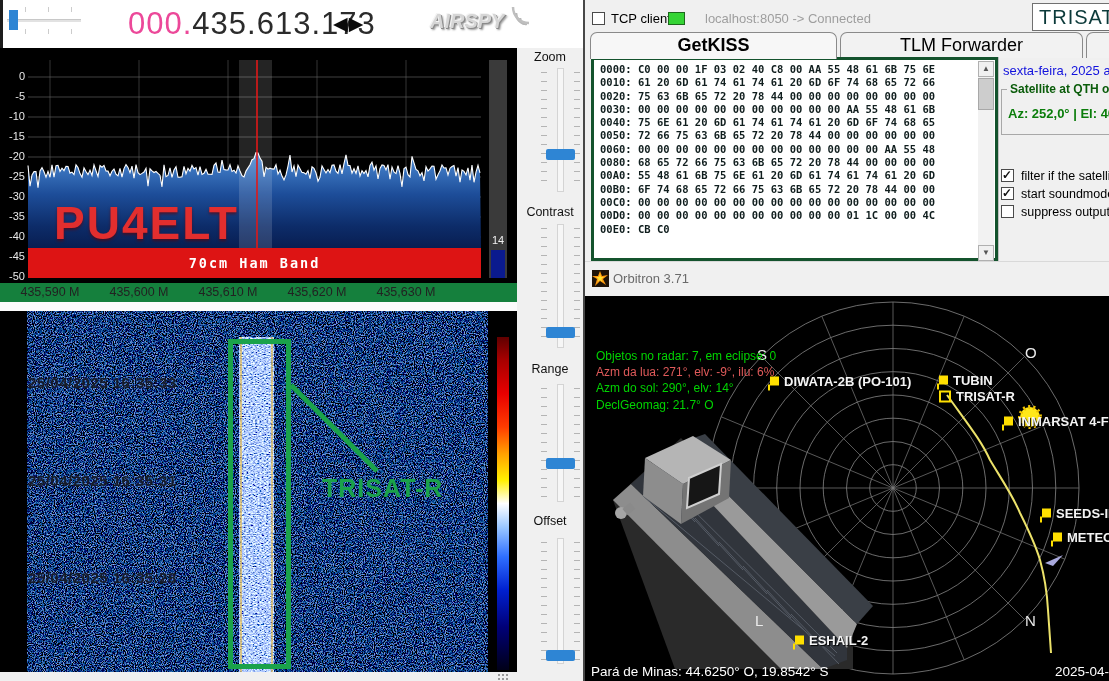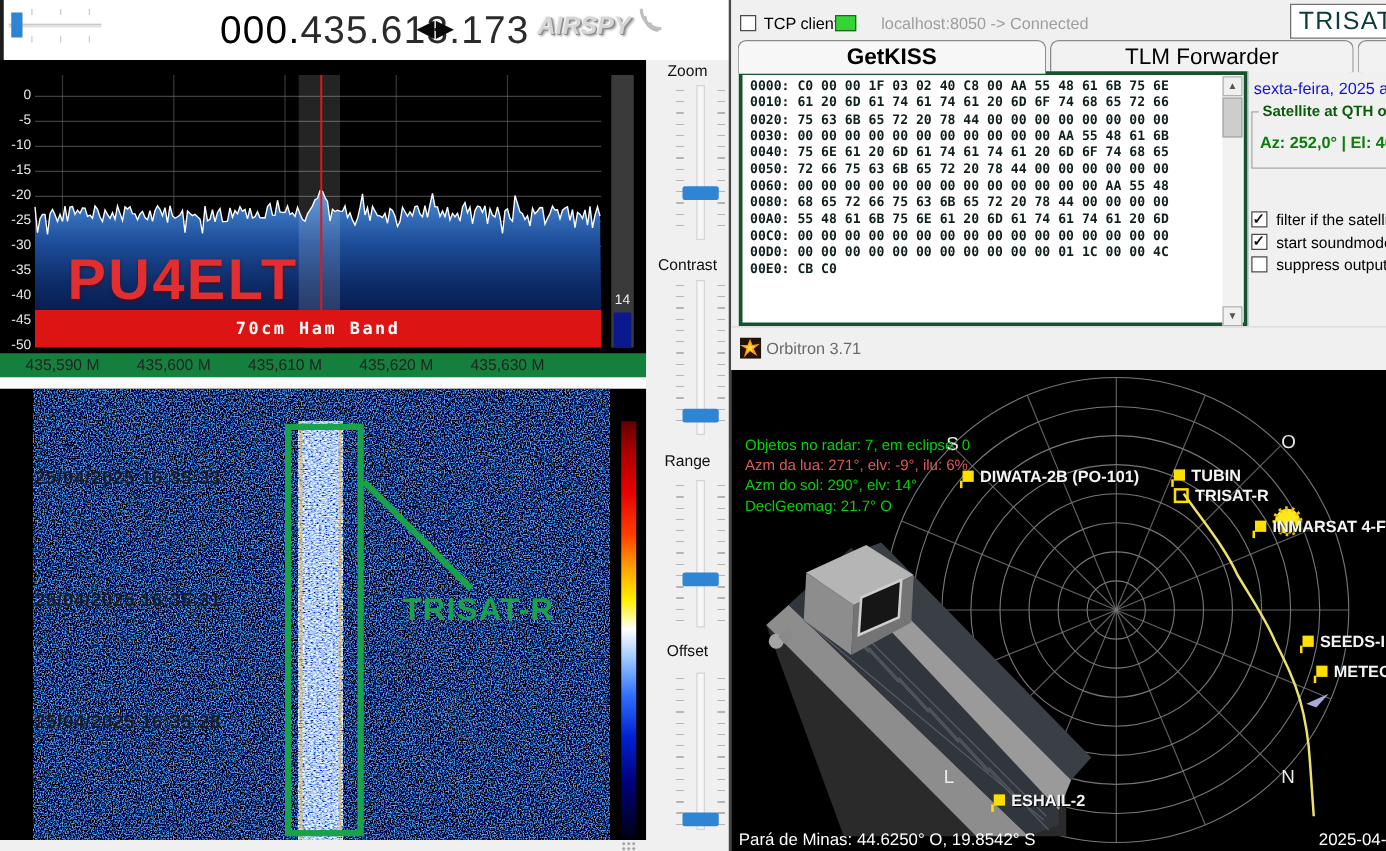--- a/index.html
+++ b/index.html
@@ -9,21 +9,21 @@
 .abs { position:absolute; }
 
 
 #topbar { left:0; top:0; width:583px; height:48px; background:#ffffff; }
 #edge-strip { left:0; top:0; width:3px; height:48px; background:#1c1c1c; }
 #mini-slider { left:3px; top:0; width:80px; height:48px; }
 #mini-track { position:absolute; left:4px; top:19px; width:74px; height:3px; background:#e2e2e2; border-top:1px solid #c8c8c8; }
 .mini-tick { position:absolute; width:1px; height:5px; background:#cccccc; }
 #mini-handle { position:absolute; left:6px; top:10px; width:9px; height:20px; background:#2e85d4; }
 #freq-display { left:128px; top:4px; height:40px; font-size:31px; font-weight:300; letter-spacing:1px; color:#2b2b2b; line-height:40px; white-space:nowrap; }
-#freq-prefix { color:#000000;margin-left:48px; }
+#freq-prefix { color:#ec4899; }
 #freq-arrows { left:333px; top:12px; font-size:19px; color:#0a0a0a; letter-spacing:1px; line-height:24px; }
 #airspy-logo { left:430px; top:8px; width:110px; height:34px; }
 #airspy-text { position:absolute; left:0; top:2px; font-size:20px; font-weight:bold; font-style:italic; letter-spacing:0px; color:#d6d6d6; text-shadow:-1px -1px 0 #f4f4f4, 1px 1px 0 #8a8a8a, 2px 2px 2px #9a9a9a; }
 #airspy-waves { position:absolute; left:76px; top:-6px; }
 
 
 #spectrum { left:0; top:48px; width:517px; height:235px; background:#000; }
 #spec-svg { position:absolute; left:0; top:0; }
 .db-tick-label { position:absolute; left:0; width:25px; text-align:right; font-size:11px; color:#e8e8e8; }
 #pu4elt { position:absolute; left:54px; top:148px; font-size:46px; font-weight:800; letter-spacing:2px; color:#e22e2e; text-shadow:0 2px 3px rgba(100,0,0,.6); }
@@ -269,20 +269,21 @@
       <div id="hex-content">
           <div class="hex-line">0000: C0 00 00 1F 03 02 40 C8 00 AA 55 48 61 6B 75 6E</div>
           <div class="hex-line">0010: 61 20 6D 61 74 61 74 61 20 6D 6F 74 68 65 72 66</div>
           <div class="hex-line">0020: 75 63 6B 65 72 20 78 44 00 00 00 00 00 00 00 00</div>
           <div class="hex-line">0030: 00 00 00 00 00 00 00 00 00 00 00 AA 55 48 61 6B</div>
           <div class="hex-line">0040: 75 6E 61 20 6D 61 74 61 74 61 20 6D 6F 74 68 65</div>
           <div class="hex-line">0050: 72 66 75 63 6B 65 72 20 78 44 00 00 00 00 00 00</div>
           <div class="hex-line">0060: 00 00 00 00 00 00 00 00 00 00 00 00 00 AA 55 48</div>
           <div class="hex-line">0080: 68 65 72 66 75 63 6B 65 72 20 78 44 00 00 00 00</div>
           <div class="hex-line">00A0: 55 48 61 6B 75 6E 61 20 6D 61 74 61 74 61 20 6D</div>
+          <div class="hex-line">00B0: 6F 74 68 65 72 66 75 63 6B 65 72 20 78 44 00 00</div>
           <div class="hex-line">00C0: 00 00 00 00 00 00 00 00 00 00 00 00 00 00 00 00</div>
           <div class="hex-line">00D0: 00 00 00 00 00 00 00 00 00 00 00 01 1C 00 00 4C</div>
           <div class="hex-line">00E0: CB C0</div>
         </div>
       <div id="hex-scrollbar">
         <div class="sb-btn" style="top:0;">▲</div>
         <div id="sb-thumb"></div>
         <div class="sb-btn" style="bottom:0;">▼</div>
       </div>
     </div>

